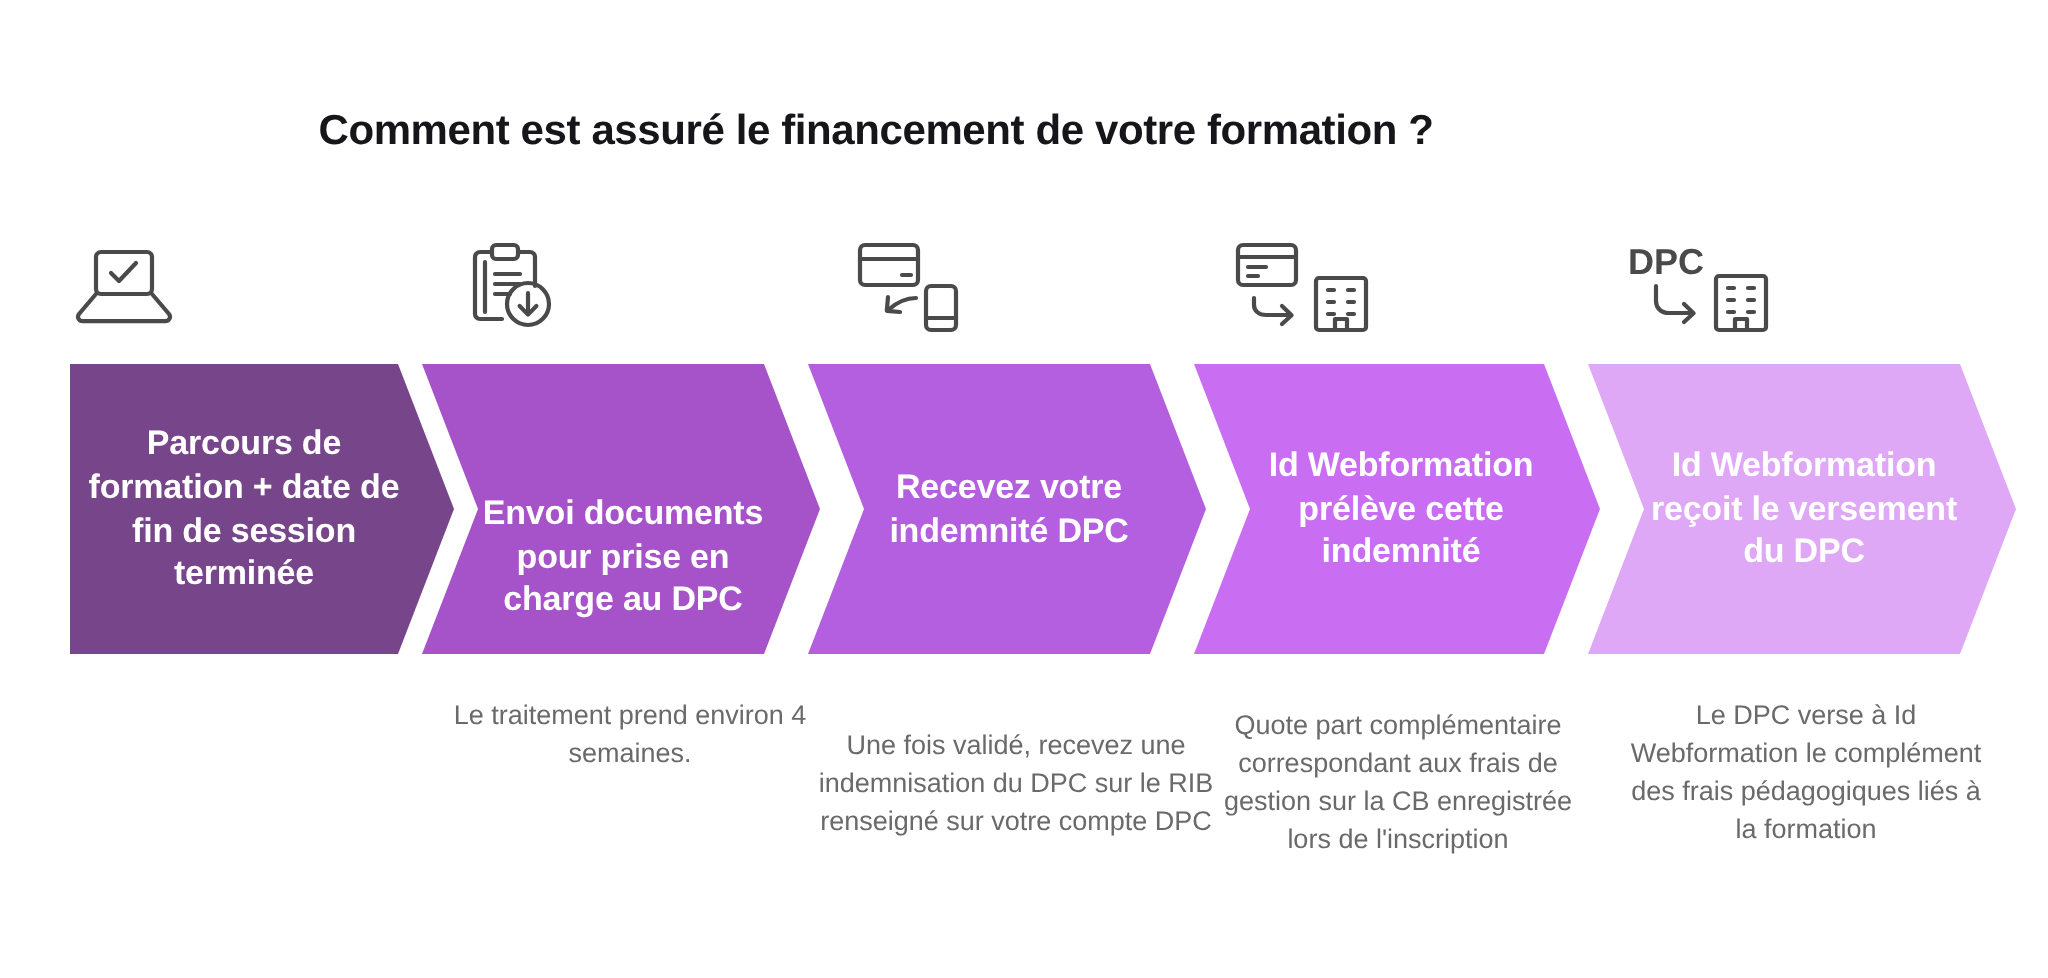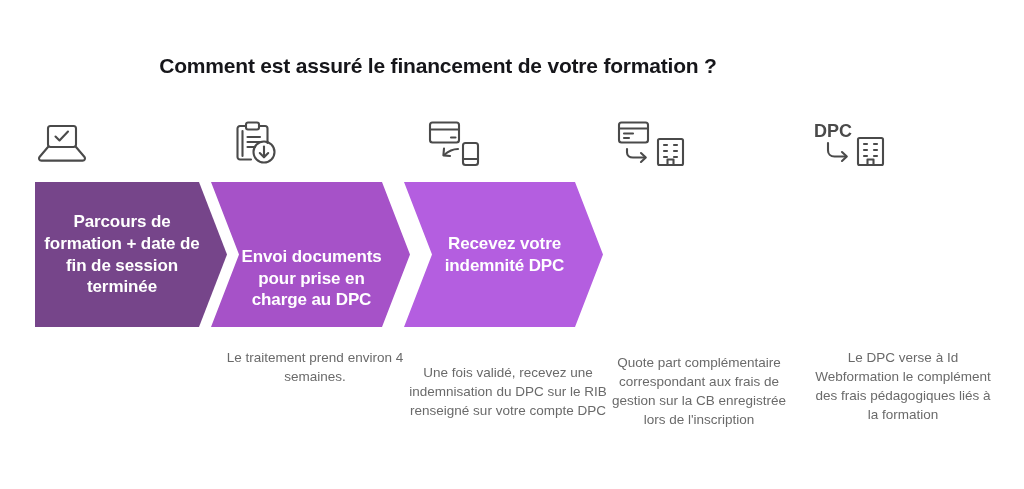--- a/index.html
+++ b/index.html
@@ -216,21 +216,27 @@
     </div>
 
     <div class="chev mid" style="left:211px; width:199px; background:#a652c8;">
       <div class="chev-label" style="padding-left:22px; padding-right:20px;margin-top:48px;">Envoi documents pour prise en charge au DPC</div>
     </div>
 
     <div class="chev mid" style="left:404px; width:199px; background:#b45ee0;">
       <div class="chev-label" style="padding-left:22px; padding-right:20px;">Recevez votre indemnité DPC</div>
     </div>
 
-
+    <div class="chev mid" style="left:597px; width:203px; background:#c96ef2;">
+      <div class="chev-label" style="padding-left:24px; padding-right:20px;">Id Webformation prélève cette indemnité</div>
+    </div>
+
+    <div class="chev last" style="left:794px; width:214px; background:#dfa8f7;">
+      <div class="chev-label" style="padding-left:26px; padding-right:24px;">Id Webformation reçoit le versement du DPC</div>
+    </div>
 
   </div>
 
   <div class="caption-row">
     <div class="caption" style="left:222px; width:186px;">Le traitement prend environ 4 semaines.</div>
     <div class="caption" style="left:408px; width:200px; top:15px;">Une fois validé, recevez une indemnisation du DPC sur le RIB renseigné sur votre compte DPC</div>
     <div class="caption" style="left:608px; width:182px; top:5px;">Quote part complémentaire correspondant aux frais de gestion sur la CB enregistrée lors de l'inscription</div>
     <div class="caption" style="left:812px; width:182px;">Le DPC verse à Id Webformation le complément des frais pédagogiques liés à la formation</div>
   </div>
 

